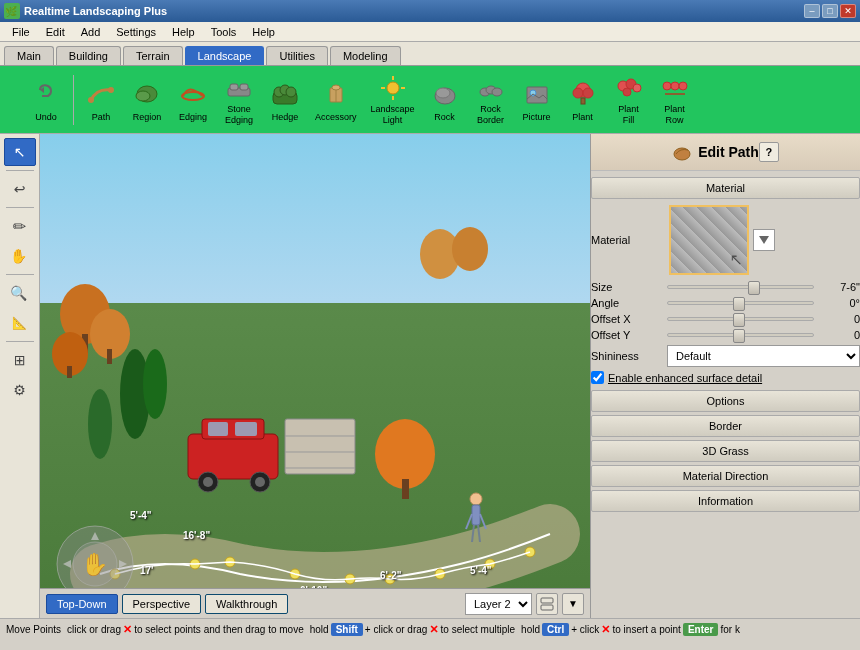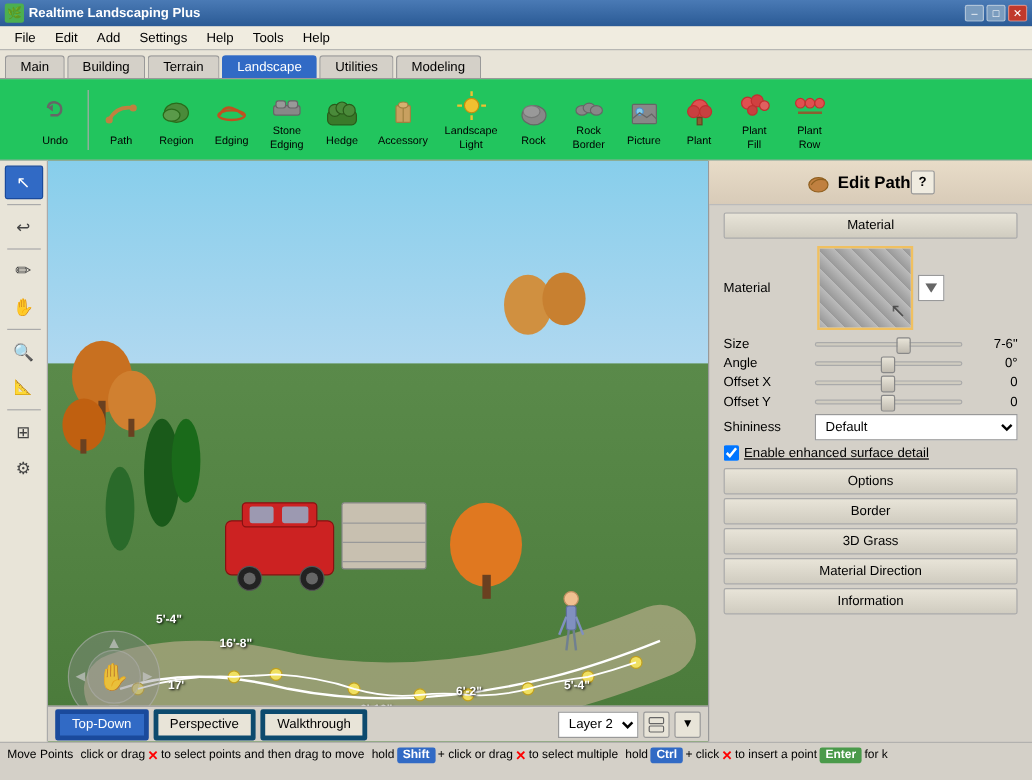--- a/index.html
+++ b/index.html
@@ -41,35 +41,35 @@
     
     
     #canvas-area { flex: 1; position: relative; overflow: hidden; background: #6a9a5a; }
     
     
     .sky { position: absolute; top: 0; left: 0; right: 0; height: 35%; background: linear-gradient(to bottom, #87ceeb, #b0d8f0); }
     .ground-bg { position: absolute; top: 35%; left: 0; right: 0; bottom: 0; background: linear-gradient(to bottom, #5a8a4a, #4a7a3a); }
     
     
     #canvas-bottom { position: absolute; bottom: 0; left: 0; right: 0; height: 30px; background: #d4d0c8; border-top: 1px solid #999; display: flex; align-items: center; gap: 4px; padding: 0 6px; }
-    .view-btn { padding: 3px 10px; border: 4px solid #0c4a6e; border-radius: 2px; cursor: pointer; font-size: 11px; background: #e8e4d8; }
+    .view-btn { padding: 3px 10px; border: 1px solid #0c4a6e; border-radius: 2px; cursor: pointer; font-size: 11px; background: #e8e4d8; }
     .view-btn.active { background: #316ac5; color: white; border-color: #1a4a9c; }
     .layer-select { padding: 2px 4px; font-size: 11px; border: 1px solid #999; background: white; height: 22px; }
     .canvas-icon-btn { width: 22px; height: 22px; border: 1px solid #999; background: #e8e4d8; cursor: pointer; display: flex; align-items: center; justify-content: center; font-size: 10px; border-radius: 2px; }
     
     
     #right-panel { width: 270px; background: #d4d0c8; border-left: 1px solid #999; display: flex; flex-direction: column; }
     
     
     #edit-path-header { background: linear-gradient(to bottom, #e8dcc8, #d8cbb8); padding: 8px 10px; border-bottom: 1px solid #bbb; display: flex; align-items: center; justify-content: center; }
     #edit-path-title { font-size: 14px; font-weight: bold; color: #000; display: flex; align-items: center; gap: 6px; }
     #help-btn { width: 20px; height: 20px; border: 1px solid #999; background: #f0ece0; cursor: pointer; display: flex; align-items: center; justify-content: center; font-size: 11px; font-weight: bold; border-radius: 2px; }
     
     
-    #material-section { padding: 6px 12px; }
+    #material-section { padding: 6px 0; }
     .section-header-btn { width: 100%; padding: 4px 8px; background: linear-gradient(to bottom, #e8e4d8, #d0ccc0); border: 1px solid #aaa; cursor: pointer; font-size: 11px; text-align: center; border-radius: 2px; margin-bottom: 6px; }
     
     .material-row { display: flex; align-items: center; gap: 8px; margin-bottom: 6px; }
     .material-label { width: 70px; font-size: 11px; color: #000; }
     .material-preview { width: 80px; height: 70px; border: 2px solid #f0c060; background: #aaa; display: flex; align-items: center; justify-content: center; position: relative; overflow: hidden; }
     .material-preview-img { width: 100%; height: 100%; background: repeating-linear-gradient(45deg, #aaa 0px, #bbb 5px, #999 5px, #aaa 10px); }
     .material-dropdown-btn { width: 22px; height: 22px; border: 1px solid #999; background: white; cursor: pointer; display: flex; align-items: center; justify-content: center; font-size: 10px; }
     
     .slider-row { display: flex; align-items: center; gap: 6px; margin-bottom: 4px; }
     .slider-label { width: 70px; font-size: 11px; }

